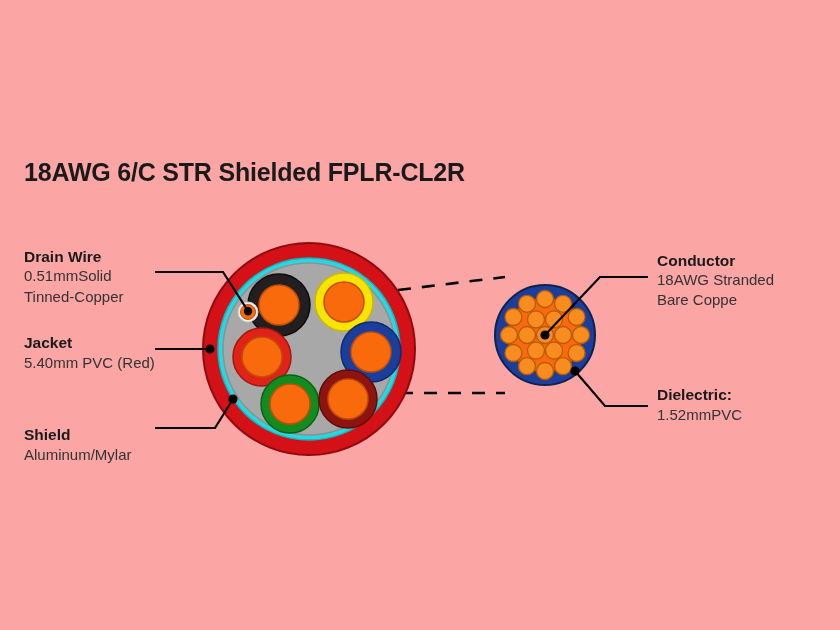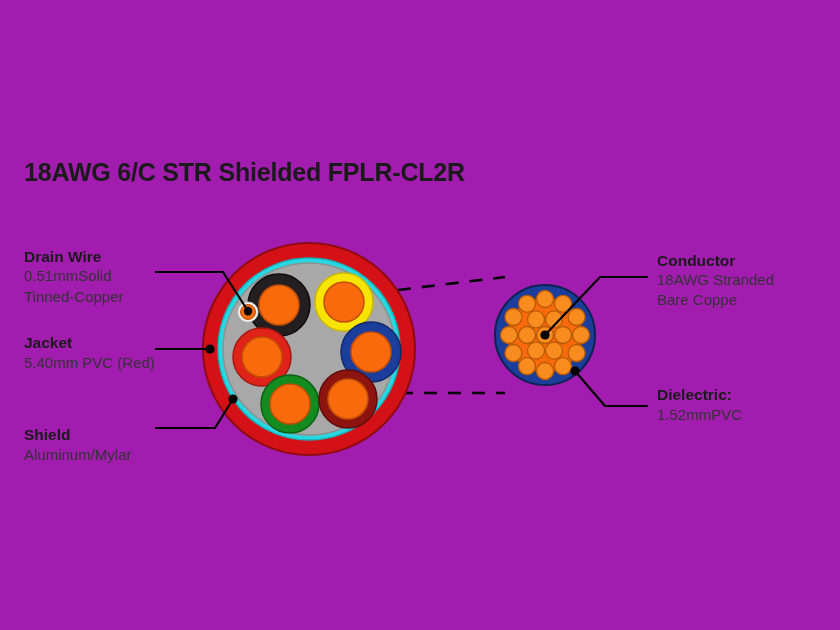--- a/index.html
+++ b/index.html
@@ -4,21 +4,21 @@
 <style>
   html, body {
     margin: 0;
     padding: 0;
     background: #ffffff;
   }
   #stage {
     position: relative;
     width: 840px;
     height: 630px;
-    background: #a21caf;
+    background: #fca5a5;
     overflow: hidden;
     font-family: "Liberation Sans", sans-serif;
   }
   #diagram {
     position: absolute;
     left: 0;
     top: 0;
   }
   .title-text {
     font-family: "Liberation Sans", sans-serif;

